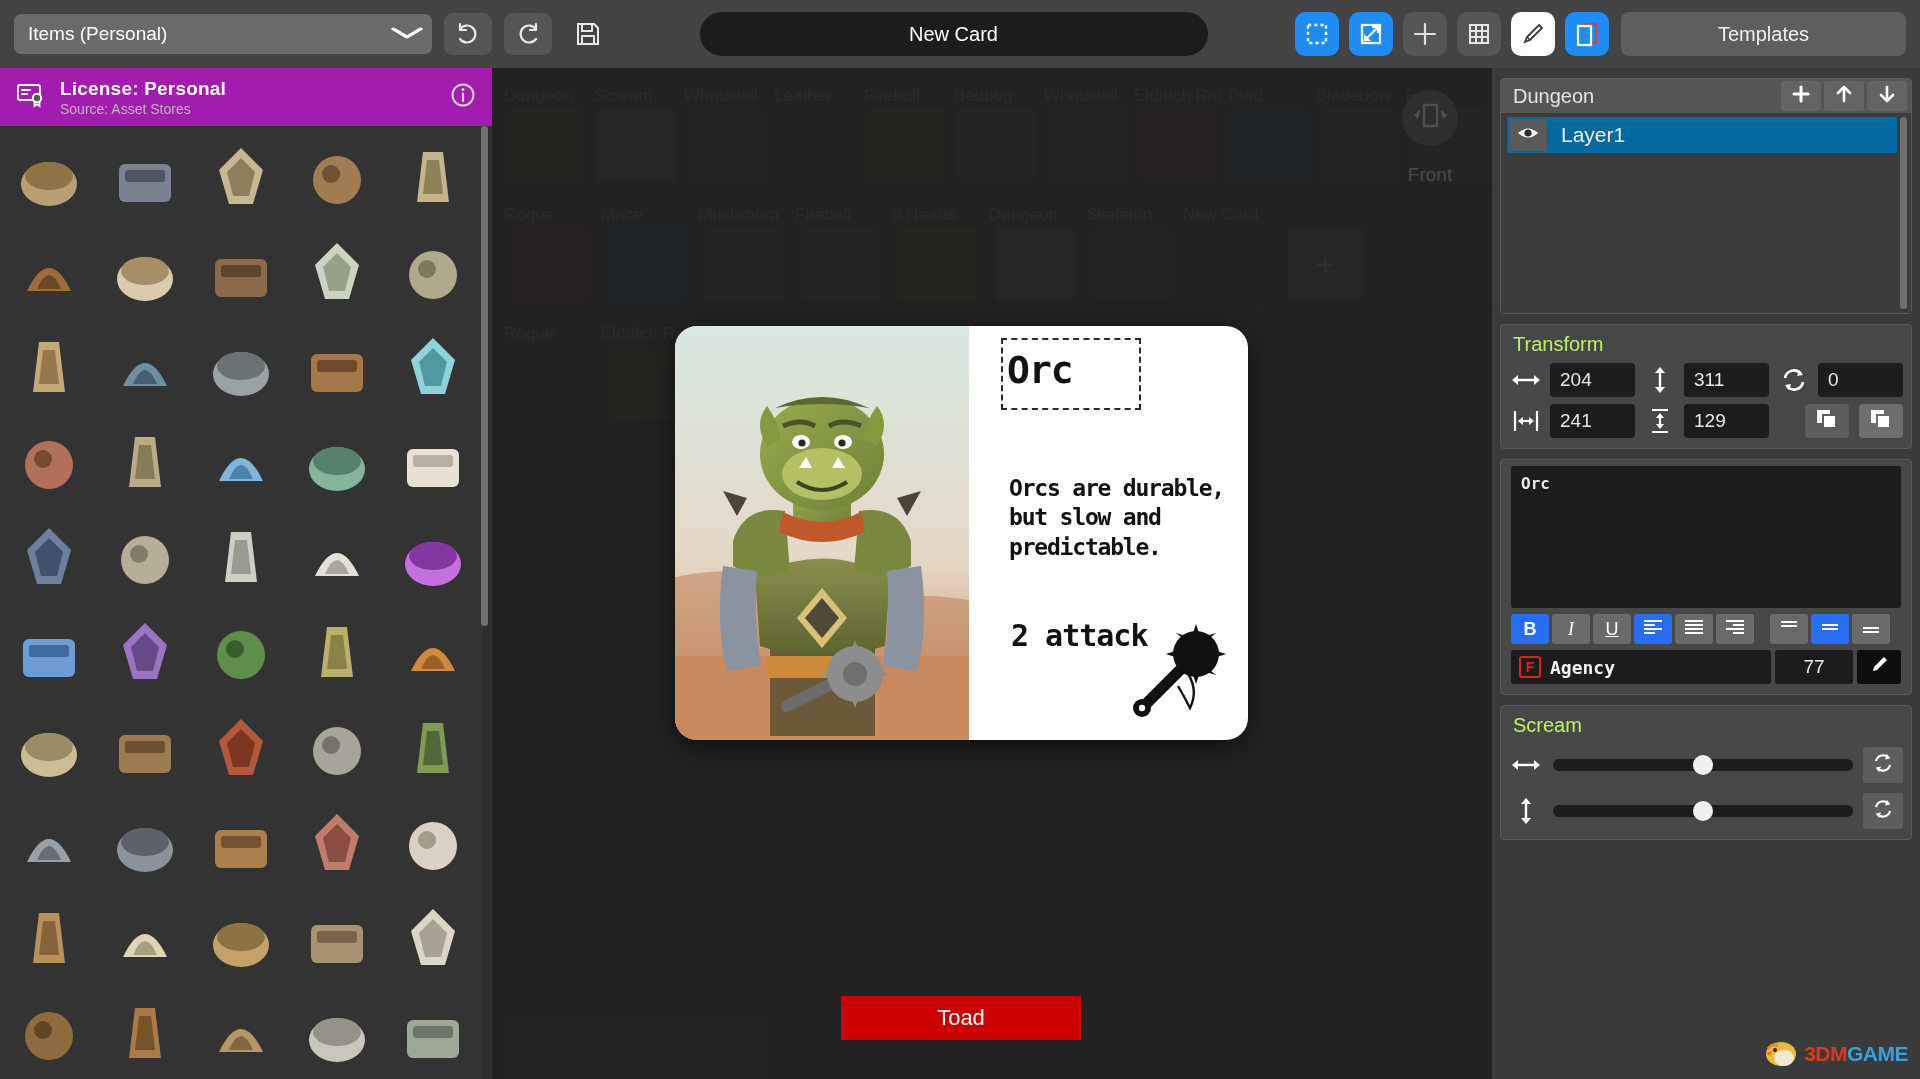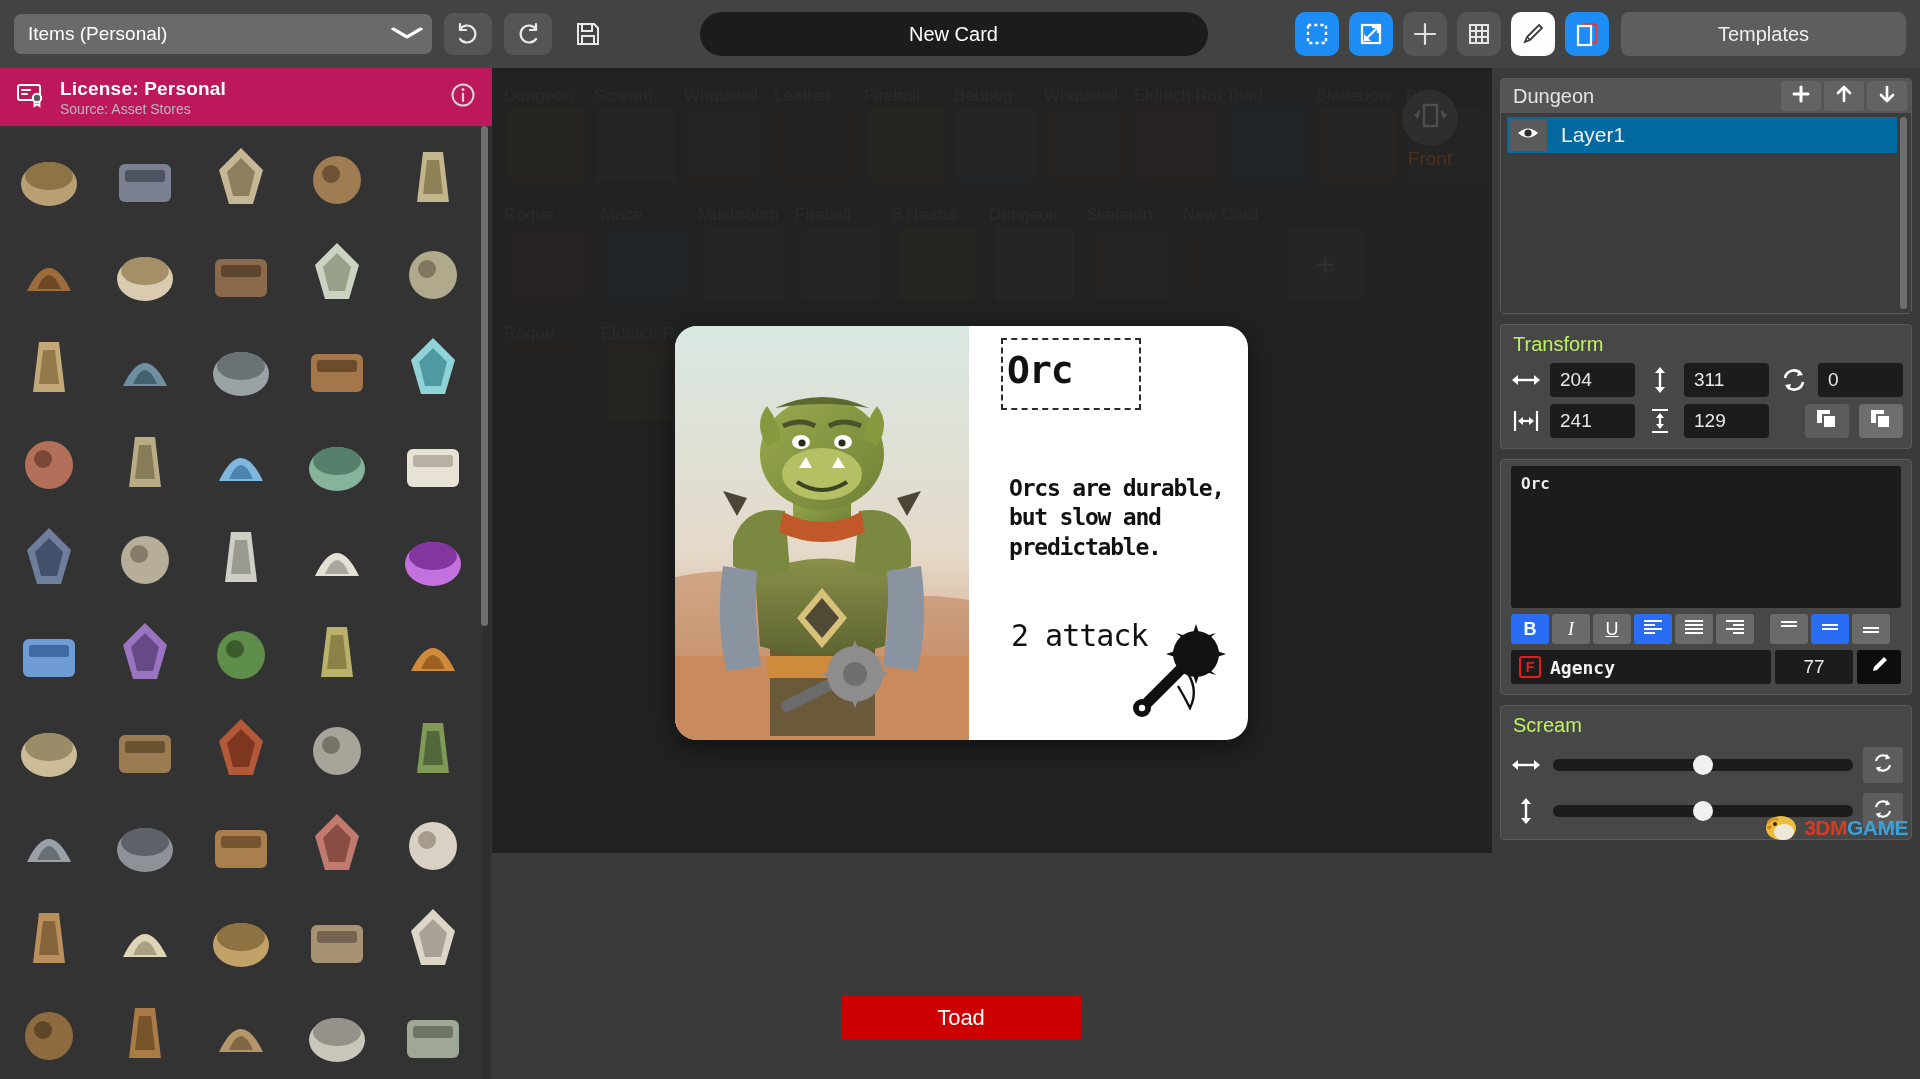--- a/index.html
+++ b/index.html
@@ -3,21 +3,21 @@
 <meta charset="utf-8">
 <style>
   * { box-sizing: border-box; margin: 0; padding: 0; }
   html, body {
     width: 1920px; height: 1079px;
     background: #3a3a3a;
     font-family: "Liberation Sans", sans-serif;
     overflow: hidden;
     color: #e8e8e8;
   }
-  #app { position: relative; width: 1920px; height: 853px; }
+  #app { position: relative; width: 1920px; height: 1079px; }
 
   
   .toolbar {
     position: absolute; top: 0; left: 0; width: 1920px; height: 68px;
     background: #434343;
     display: flex; align-items: center; gap: 12px;
     padding: 0 14px;
   }
   .dropdown {
     width: 418px; height: 40px; background: #6a6a6a; border-radius: 7px;
@@ -47,21 +47,21 @@
     color: #f0f0f0; font-size: 20px; cursor: pointer;
   }
   .spacer { flex: 1 1 auto; }
 
   
   .left-panel {
     position: absolute; top: 68px; left: 0; width: 492px; height: 1011px;
     background: #333333;
   }
   .license-bar {
-    height: 58px; background: #be185d; display: flex; align-items: center;
+    height: 58px; background: #a21caf; display: flex; align-items: center;
     padding: 0 16px; gap: 14px;
   }
   .license-txt { flex: 1; }
   .license-title { font-size: 19px; color: #fff; font-weight: bold; letter-spacing: .2px;}
   .license-sub { font-size: 14px; color: #b9b9b9; margin-top: 1px;}
   .asset-grid {
     position: absolute; top: 58px; left: 0; right: 10px; bottom: 0;
     display: grid; grid-template-columns: repeat(5, 1fr);
     gap: 2px; padding: 4px 2px 0 2px;
     overflow: hidden;
@@ -106,21 +106,21 @@
     height: 1px; background: #454545; margin: 8px 0 14px 0;
   }
   .front-badge {
     position: absolute; top: 20px; right: 32px;
     width: 60px; display: flex; flex-direction: column; align-items: center; z-index: 6;
   }
   .front-circle {
     width: 56px; height: 56px; border-radius: 50%; background: #6d6d6d;
     display: flex; align-items: center; justify-content: center;
   }
-  .front-label { font-size: 19px; color: #f97316; margin-top: 2px; }
+  .front-label { font-size: 19px; color: #e5e5e5; margin-top: 18px; }
   .sync-icon-canvas {
     position: absolute; top: 285px; left: 468px; z-index: 5;
   }
 
   
   .modal-veil {
     position: absolute; top: 68px; left: 492px; right: 428px; bottom: 0;
     background: rgba(28,28,28,0.78); z-index: 10;
   }
   .card-preview {
@@ -140,21 +140,21 @@
     position: absolute; left: 32px; top: 12px; width: 140px; height: 72px;
     border: 2px dashed #2b2b2b;
   }
   .card-desc {
     position: absolute; left: 40px; top: 148px; width: 230px;
     font-family: "DejaVu Sans Mono", monospace; font-weight: bold;
     font-size: 23px; line-height: 1.28; color: #111; letter-spacing: -1.2px;
   }
   .card-stat {
     position: absolute; left: 42px; top: 292px;
-    font-family: "DejaVu Sans Mono", monospace; font-weight: normal;
+    font-family: "DejaVu Sans Mono", monospace; font-weight: bold;
     font-size: 30px; color: #111; letter-spacing: -1px;
   }
   .card-weapon { position: absolute; right: 18px; bottom: 18px; }
   .close-btn {
     position: absolute; z-index: 13; left: 841px; top: 996px;
     width: 240px; height: 44px; background: #cc0000; border: none;
     color: #fff; font-size: 22px; cursor: pointer;
     font-family: "Liberation Sans", sans-serif;
   }
 

